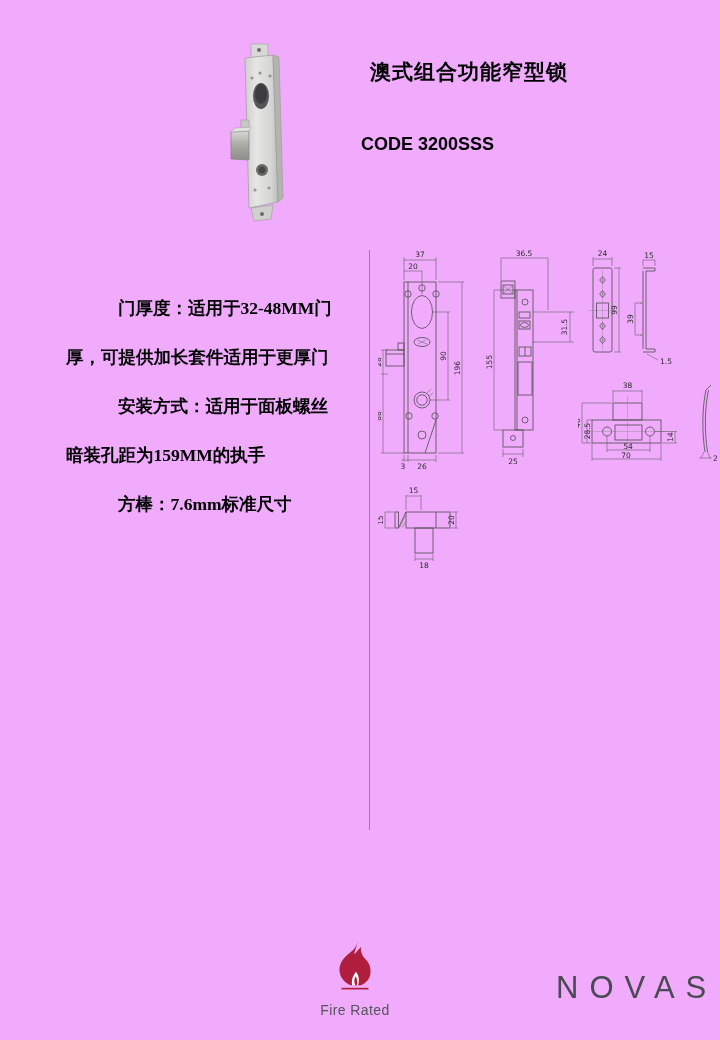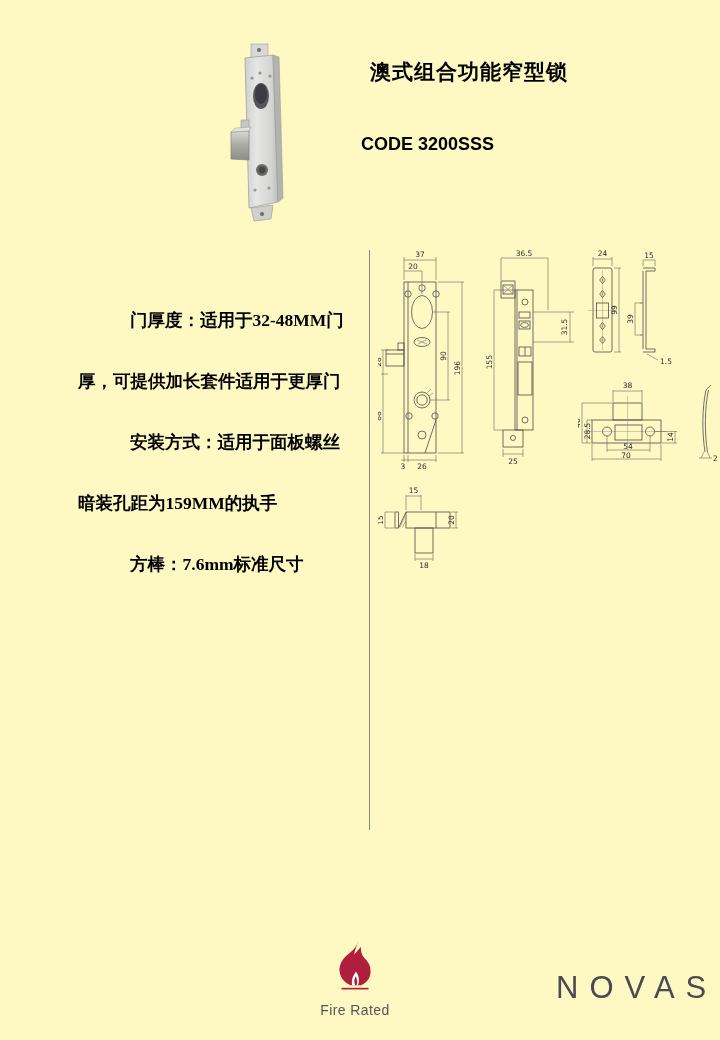--- a/index.html
+++ b/index.html
@@ -1,26 +1,26 @@
 <!DOCTYPE html>
 <html><head>
 <meta charset="utf-8">
 <style>
   html,body{margin:0;padding:0;background:#fff;}
-  .page{position:relative;width:720px;height:1040px;background:#fef9c3;overflow:hidden;
+  .page{position:relative;width:720px;height:1040px;background:#f0abfc;overflow:hidden;
         font-family:"Liberation Sans",sans-serif;color:#111;}
   
   .title{position:absolute;left:370px;top:58px;font-family:"Liberation Serif",serif;
          font-weight:bold;font-size:21px;letter-spacing:1px;color:#000;}
   .code{position:absolute;left:361px;top:134px;font-family:"Liberation Sans",sans-serif;
         font-weight:bold;font-size:18px;letter-spacing:0px;color:#000;}
   
   .specs{position:absolute;left:62px;top:282px;width:314px;
          font-family:"Liberation Serif",serif;font-weight:bold;font-size:17.5px;color:#000;}
-  .specs p{margin:16px;line-height:45px;white-space:nowrap;}
+  .specs p{margin:4px;line-height:45px;white-space:nowrap;}
   .specs p.ind{padding-left:52px;}
   
   .vdivider{position:absolute;left:369px;top:250px;width:1px;height:580px;background:#8a8a8a;}
   
   .tech{position:absolute;}
   .tech line,.tech rect,.tech circle,.tech ellipse,.tech path,.tech polygon{
         stroke:#4d4d4d;stroke-width:0.8;fill:none;}
   .tech .cl{stroke:#8f8f8f;stroke-width:0.45;}
   .tech .dim{stroke:#5a5a5a;stroke-width:0.55;}
   .tech .h{stroke:#6a6a6a;stroke-width:0.55;}

